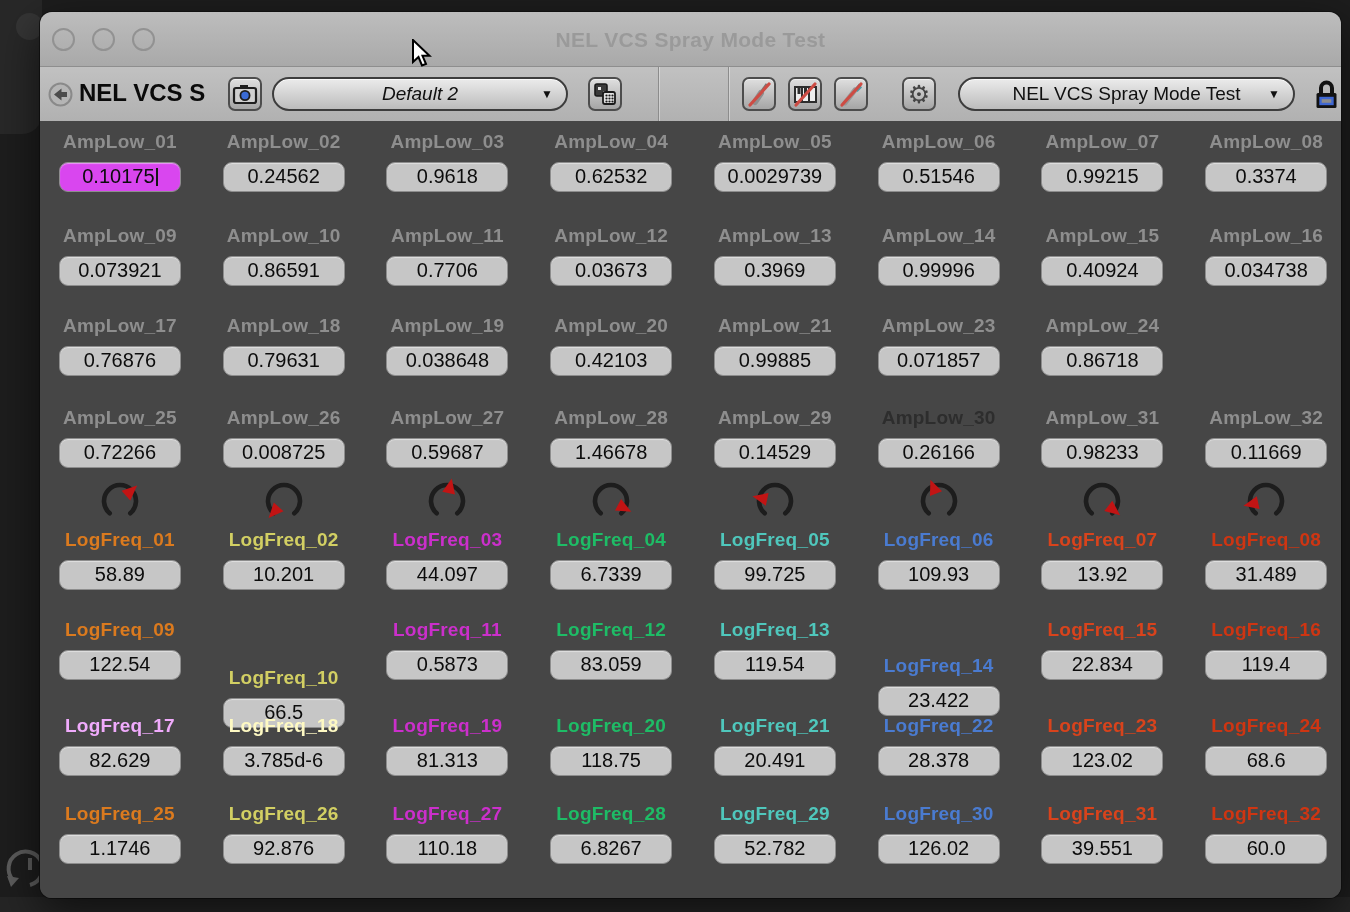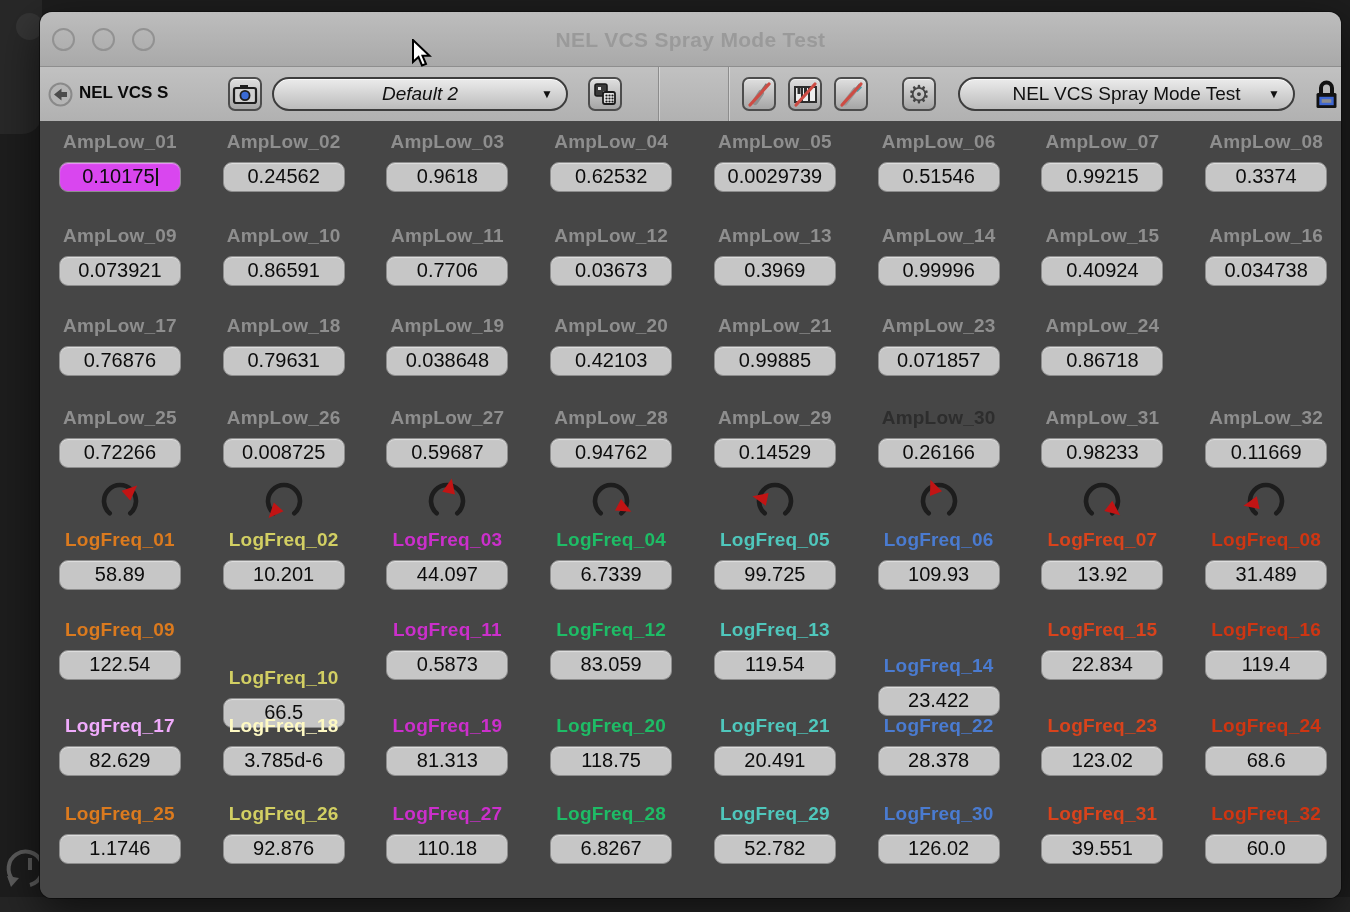--- a/index.html
+++ b/index.html
@@ -30,21 +30,21 @@
     border:2px solid #929292; }
   .tl.c1{ left:12px; } .tl.c2{ left:52px; } .tl.c3{ left:92px; }
   .title { line-height:55px; text-align:center; font-weight:bold; font-size:21px;
     color:#9a9a9a; letter-spacing:.3px; }
 
   .toolbar { height:54px; background:linear-gradient(#c1c1c1,#b1b1b1);
     position:relative; border-bottom:0; }
 
   .back { position:absolute; left:8px; top:15px; width:25px; height:25px; }
   .plugin-label { position:absolute; left:39px; top:0; line-height:52px;
-    font-size:17px; font-weight:bold; color:#0a0a0a; }
+    font-size:24px; font-weight:bold; color:#0a0a0a; }
 
   .tb-btn { position:absolute; top:10px; width:34px; height:34px; border-radius:7px;
     border:2px solid #4d4d4d; background:linear-gradient(#dfdfdf,#a5a5a5);
     display:flex; align-items:center; justify-content:center;
     box-shadow:inset 0 1px 0 rgba(255,255,255,.55); }
   .btn-camera { left:188px; }
   .btn-dice   { left:548px; }
   .btn-notool { left:702px; }
   .btn-nokeys { left:748px; }
   .btn-nopen  { left:794px; }
@@ -219,21 +219,21 @@
         <div class="cell"><div class="plabel amp">AmpLow_19</div><div class="vbox">0.038648</div></div>
         <div class="cell"><div class="plabel amp">AmpLow_20</div><div class="vbox">0.42103</div></div>
         <div class="cell"><div class="plabel amp">AmpLow_21</div><div class="vbox">0.99885</div></div>
         <div class="cell"><div class="plabel amp">AmpLow_23</div><div class="vbox">0.071857</div></div>
         <div class="cell"><div class="plabel amp">AmpLow_24</div><div class="vbox">0.86718</div></div>
       </div>
       <div class="prow" style="top: 285px;">
         <div class="cell"><div class="plabel amp">AmpLow_25</div><div class="vbox">0.72266</div></div>
         <div class="cell"><div class="plabel amp">AmpLow_26</div><div class="vbox">0.008725</div></div>
         <div class="cell"><div class="plabel amp">AmpLow_27</div><div class="vbox">0.59687</div></div>
-        <div class="cell"><div class="plabel amp">AmpLow_28</div><div class="vbox">0.94762</div></div>
+        <div class="cell"><div class="plabel amp">AmpLow_28</div><div class="vbox">1.46678</div></div>
         <div class="cell"><div class="plabel amp">AmpLow_29</div><div class="vbox">0.14529</div></div>
         <div class="cell"><div class="plabel amp active">AmpLow_30</div><div class="vbox">0.26166</div></div>
         <div class="cell"><div class="plabel amp">AmpLow_31</div><div class="vbox">0.98233</div></div>
         <div class="cell"><div class="plabel amp">AmpLow_32</div><div class="vbox">0.11669</div></div>
       </div>
       <div class="prow" style="top: 353px;">
         <div class="cell knob-cell">
           <svg width="48" height="48" viewBox="0 0 48 48">
             <path d="M 13.7 39.3 A 16 16 0 1 1 34.3 39.3" fill="none" stroke="#1d1d1d" stroke-width="4.6" stroke-linecap="round"></path>
             <g transform="translate(24,27) rotate(48)">

